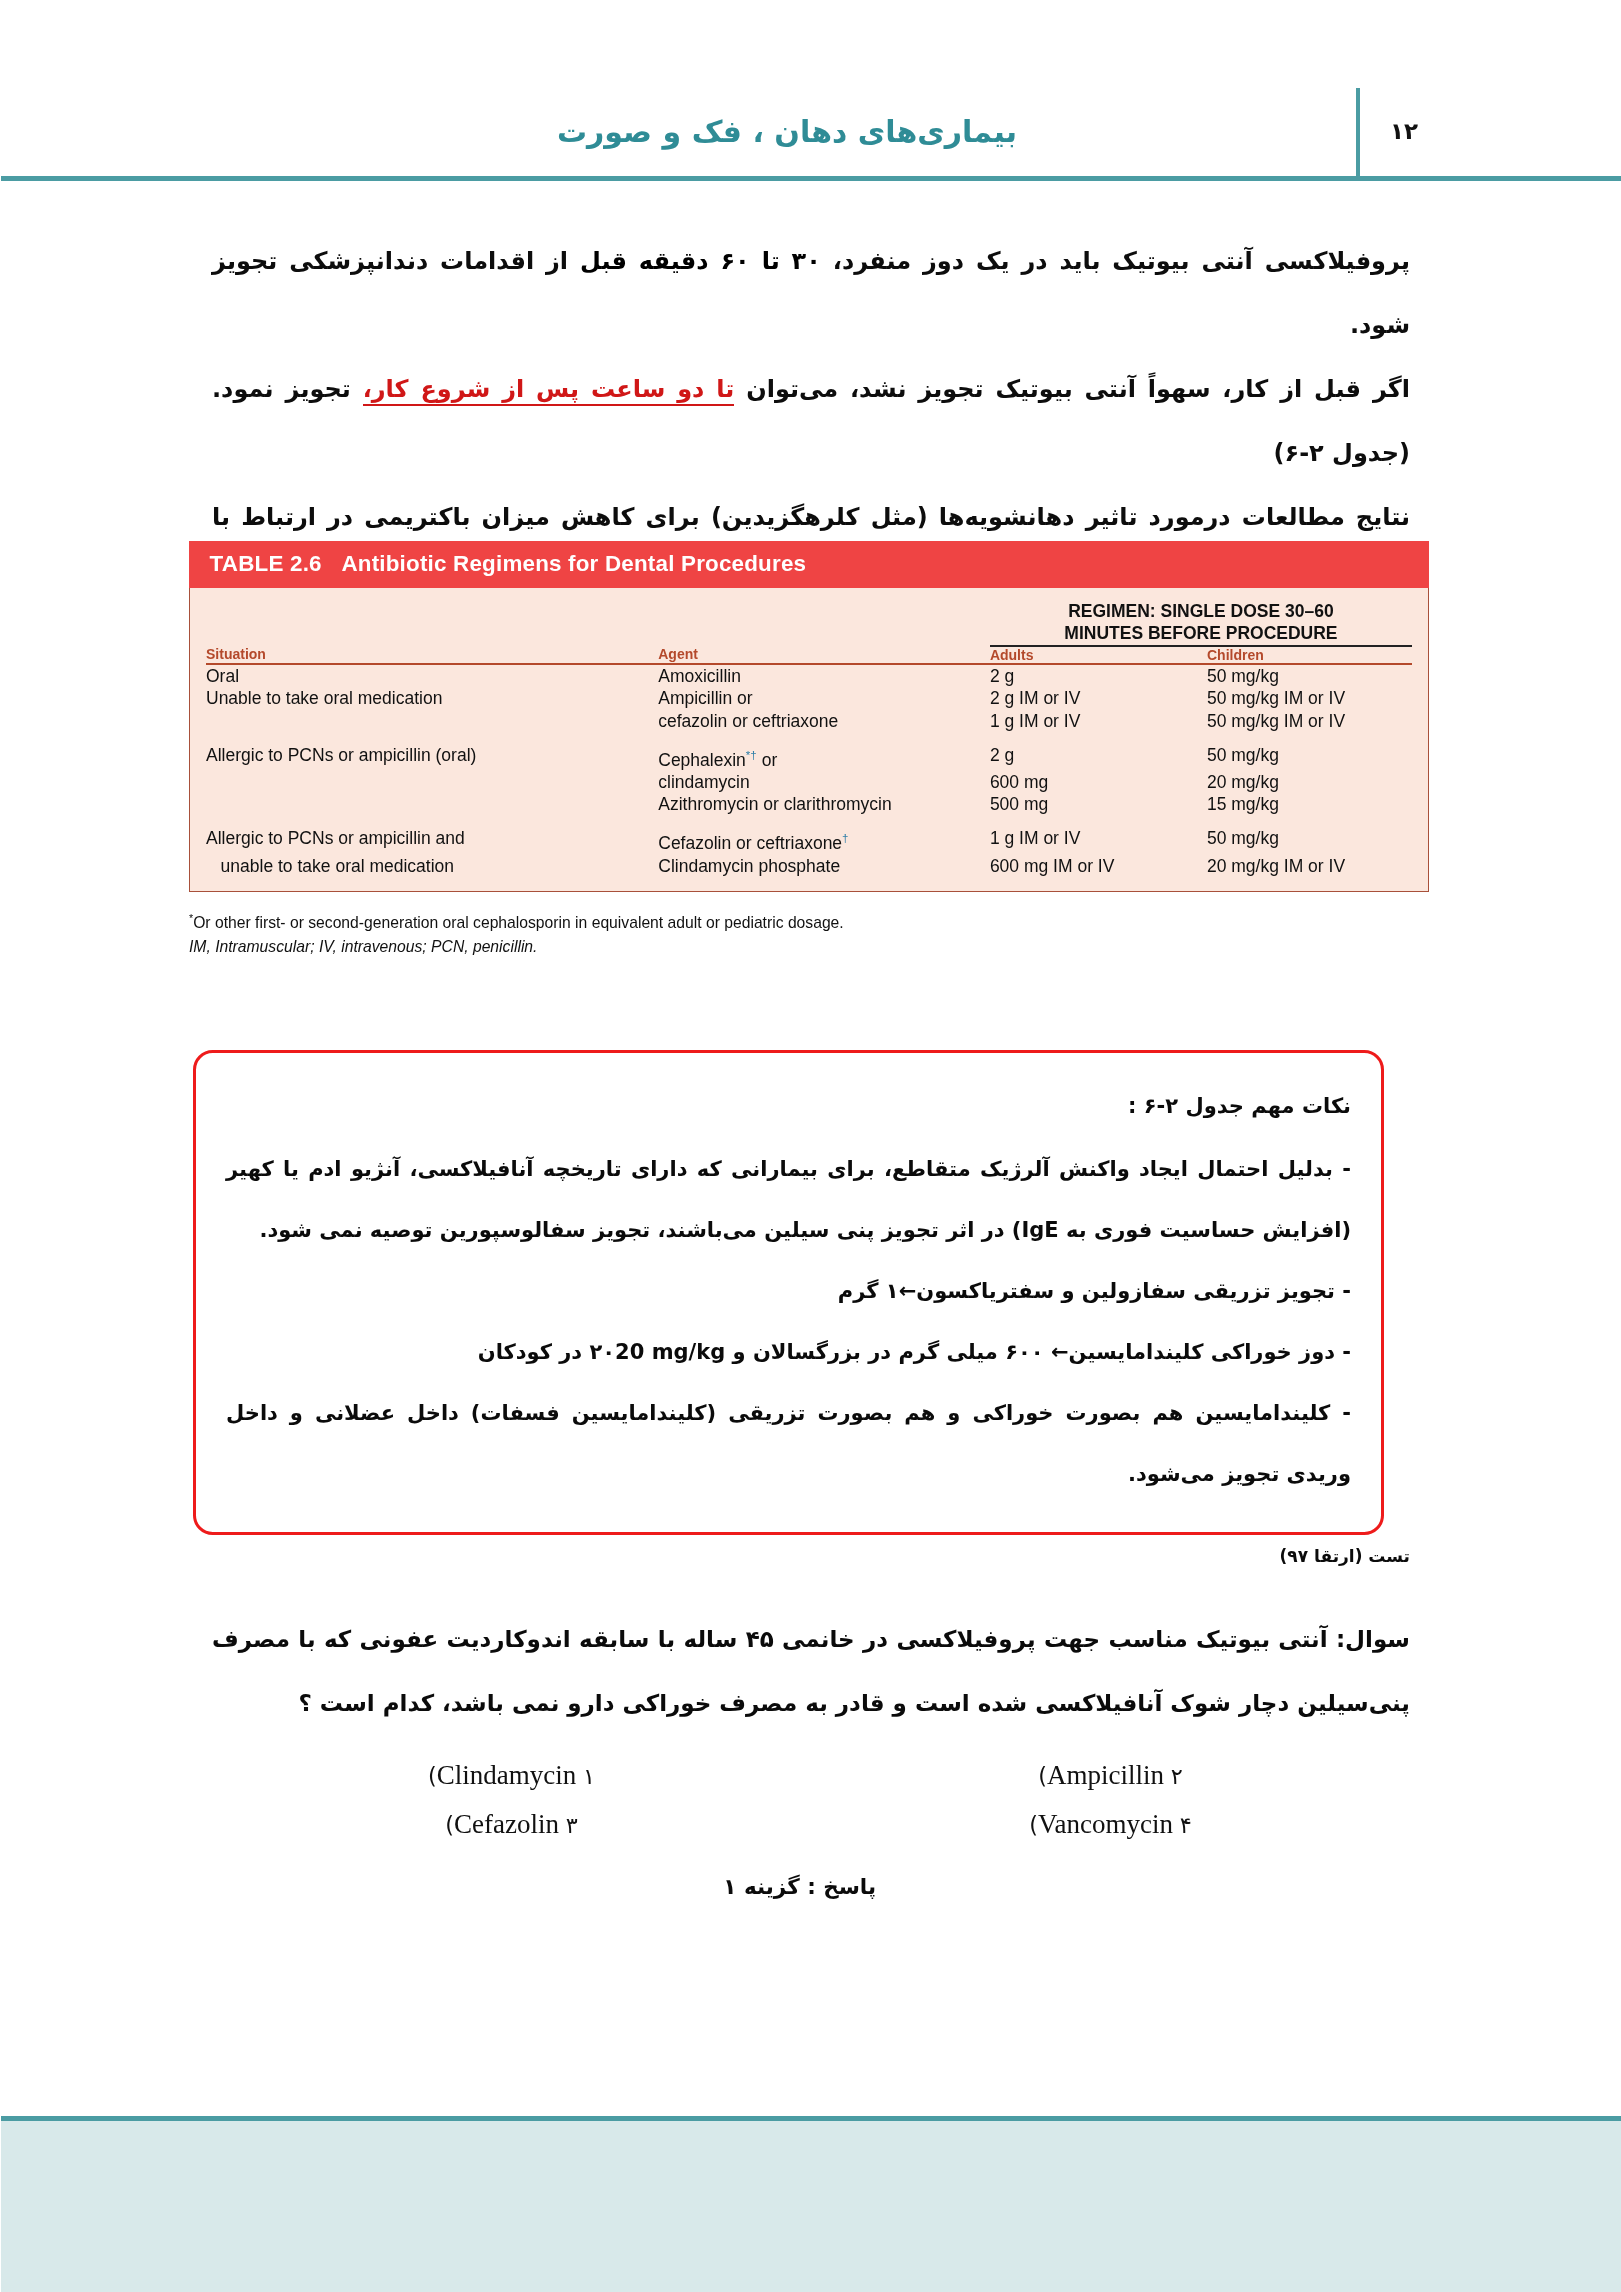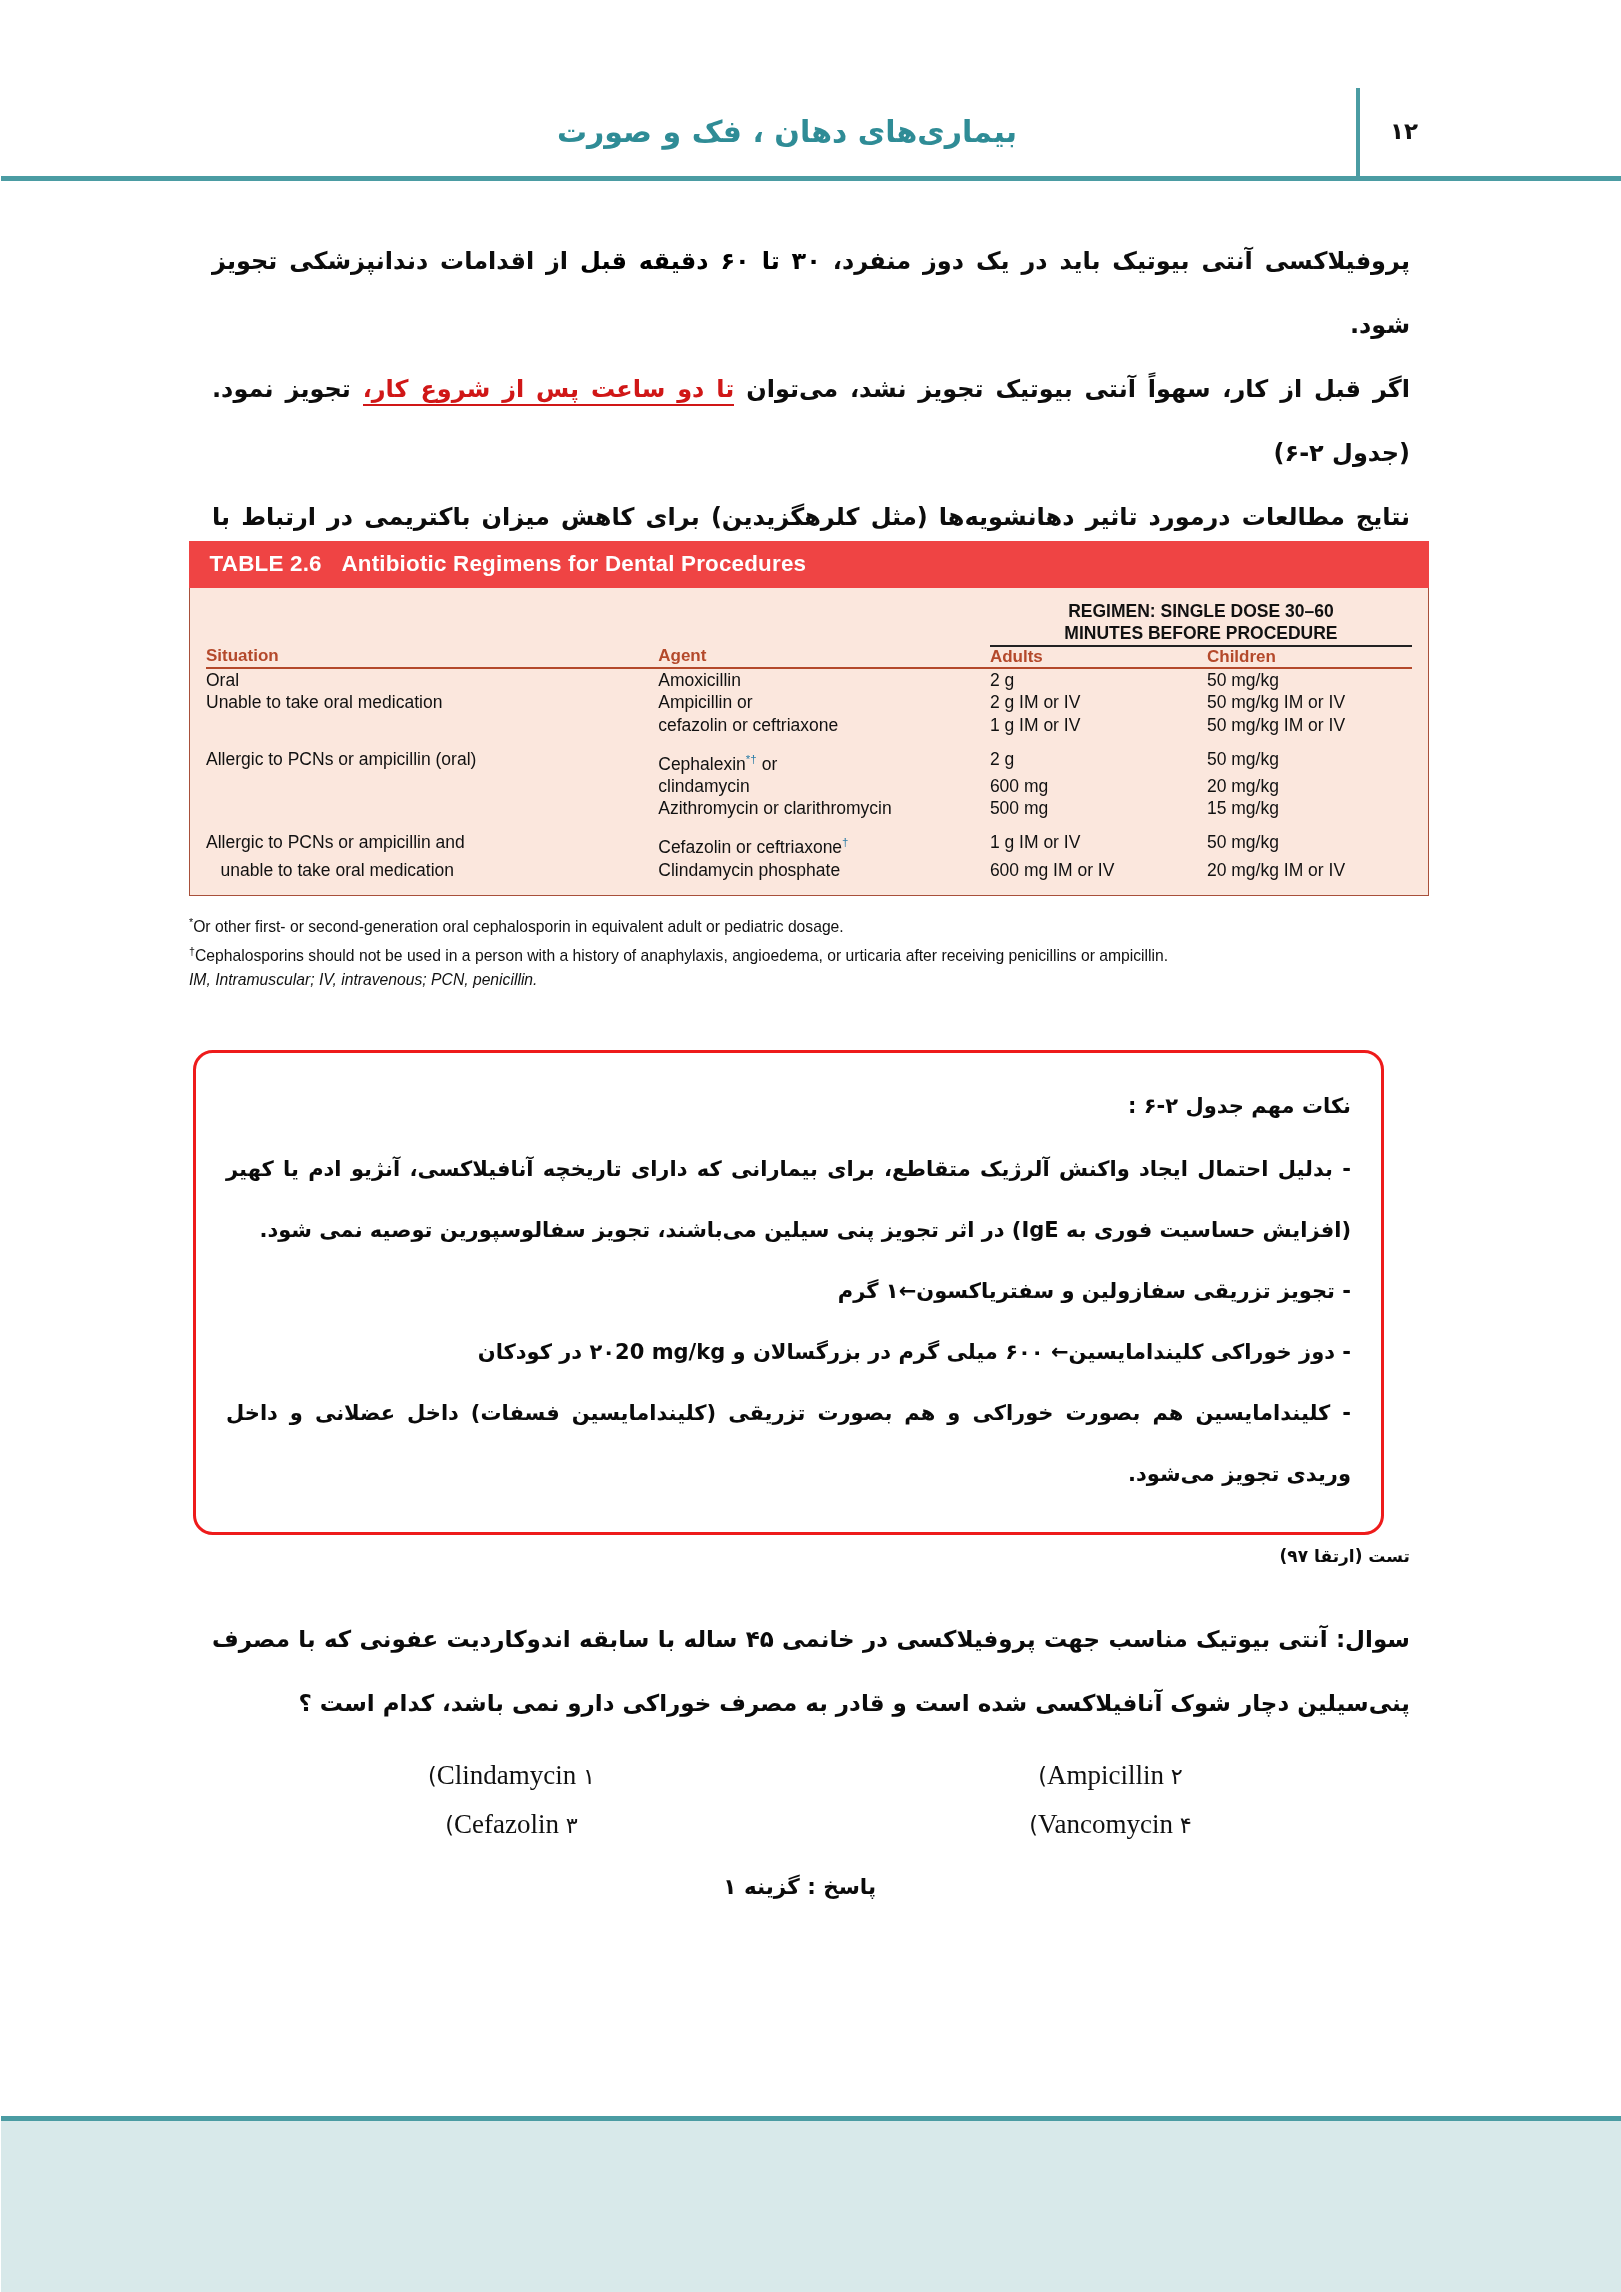--- a/index.html
+++ b/index.html
@@ -135,21 +135,21 @@
     line-height: 22.4px;
     padding-bottom: 5.4px;
     margin-top: 30px;
   }
   .regimen-head-line {
     border-bottom: 2.7px solid #222;
   }
   .colhead {
     color: #b4492b;
     font-weight: bold;
-    font-size: 17px;
+    font-size: 14px;
     padding: 7.2px 0 3.6px 0;
   }
   .colhead-row td { border-bottom: 2.2px solid #b4492b; }
   .datarow td { padding: 1.3px 0; line-height: 22.4px; }
   .datarow.gap td { padding-top: 11.6px; }
   .sup-mark { color: #2f7fa8; font-size: 11.6px; vertical-align: super; }
   .tbl-notes {
     margin-top: 13.4px;
     font-size: 15.7px;
     line-height: 24px;
@@ -341,21 +341,20 @@
             <td><span>Clindamycin phosphate</span></td>
             <td>600 mg IM or IV</td>
             <td>20 mg/kg IM or IV</td>
           </tr>
         </tbody>
       </table>
     </div>
 
     <div class="tbl-notes">
       <div><span class="sup">*</span><span>Or other first- or second-generation oral cephalosporin in equivalent adult or pediatric dosage.</span></div>
-      <div><span class="sup">†</span><span>Cephalosporins should not be used in a person with a history of anaphylaxis, angioedema, or urticaria after receiving penicillins or ampicillin.</span></div>
       <div><i>IM, Intramuscular; IV, intravenous; PCN, penicillin.</i></div>
     </div>
   </div>
 
   <div class="notebox">
     <p class="nb-title">نکات مهم جدول ۲-۶ :</p>
     <p><span>- بدلیل احتمال ایجاد واکنش آلرژیک متقاطع، برای بیمارانی که دارای </span><span class="nb-strong">تاریخچه آنافیلاکسی، آنژیو ادم یا کهیر</span><span> (افزایش حساسیت فوری به </span><span class="ltr-inline">IgE</span><span>) در اثر تجویز پنی سیلین می‌باشند، </span><span class="nb-strong">تجویز سفالوسپورین توصیه نمی شود.</span></p>
     <p>- تجویز تزریقی سفازولین و سفتریاکسون←۱ گرم</p>
     <p><span>- دوز خوراکی کلیندامایسین← </span><span class="nb-strong">۶۰۰ میلی گرم در بزرگسالان و </span><span class="ltr-inline">20 mg/kg</span><span class="nb-strong">۲۰</span><span> در کودکان</span></p>
     <p><span>- کلیندامایسین </span><span class="nb-strong">هم بصورت خوراکی و هم بصورت تزریقی</span><span> (کلیندامایسین فسفات) داخل عضلانی و داخل وریدی تجویز می‌شود.</span></p>

